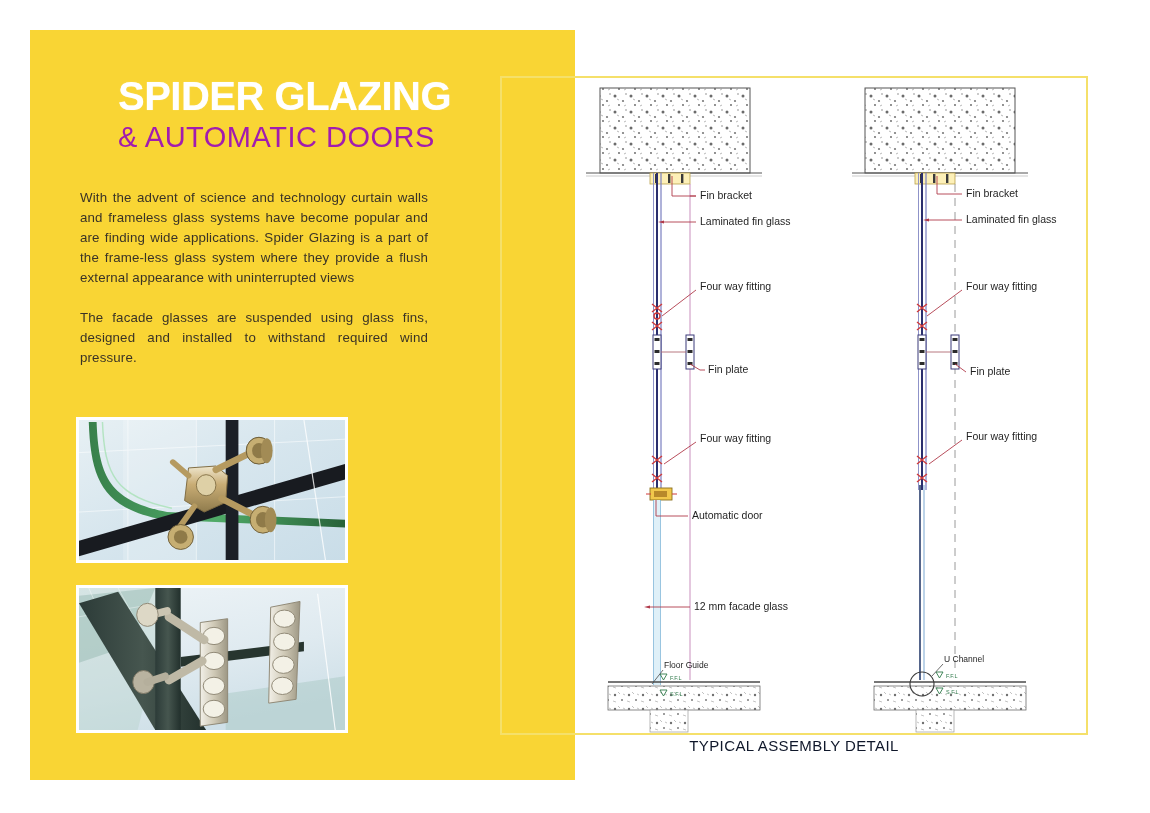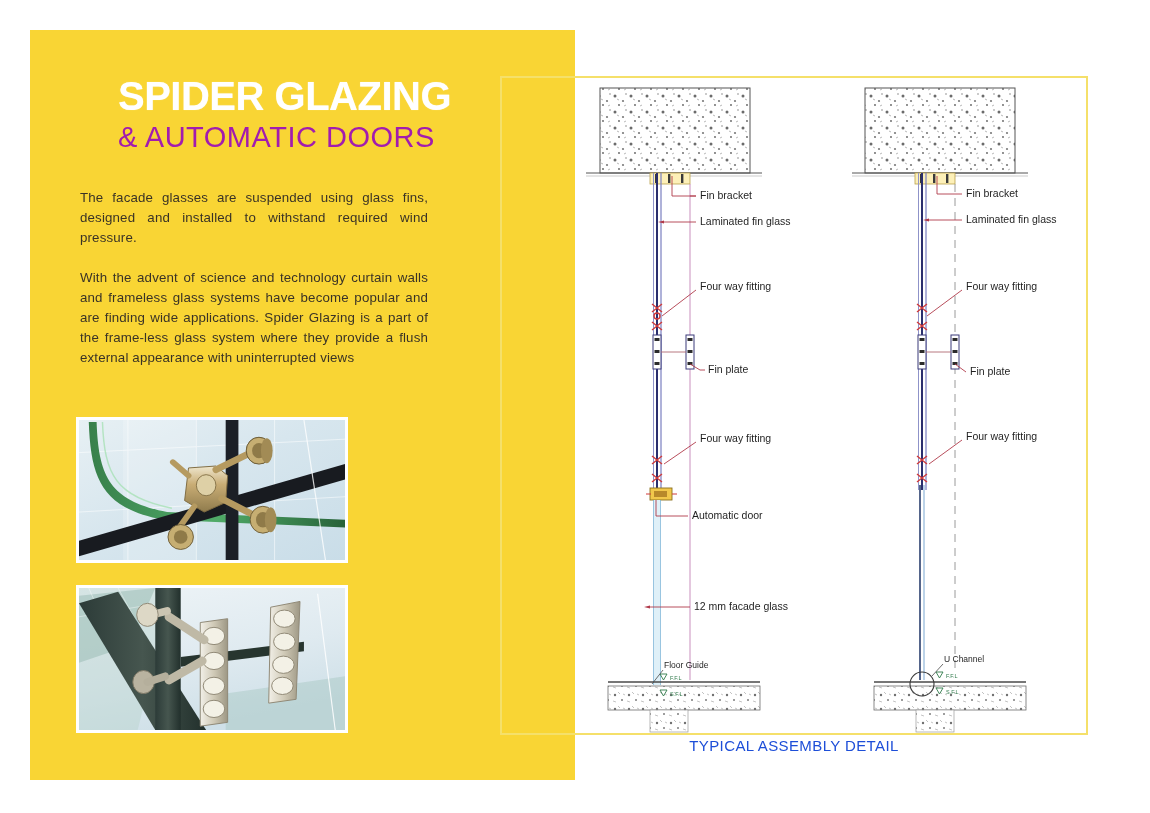--- a/index.html
+++ b/index.html
@@ -92,43 +92,43 @@
     position: absolute;
     left: 500px; top: 60px;
     width: 600px; height: 700px;
   }
   .caption {
     position: absolute;
     left: 500px; top: 737px;
     width: 588px;
     text-align: center;
     font-size: 15px;
-    color: #1d4ed8;
+    color: #0f172a;
     letter-spacing: 0.4px;
   }
 
   
 </style>
 </head>
 <body>
 
 <div class="page">
 
   <div class="drawing-area"></div>
 
   <div class="yellow-panel">
 
     <div class="title-block">
       <div class="title-main">SPIDER GLAZING</div>
       <div class="title-sub">&amp; AUTOMATIC DOORS</div>
     </div>
 
     <div class="body-copy">
+      <p>With the advent of science and technology curtain walls and frameless glass systems have become popular and are finding wide applications. Spider Glazing is a part of the frame-less glass system where they provide a flush external appearance with uninterrupted views</p>
       <p>The facade glasses are suspended using glass fins, designed and installed to withstand required wind pressure.</p>
-      <p>With the advent of science and technology curtain walls and frameless glass systems have become popular and are finding wide applications. Spider Glazing is a part of the frame-less glass system where they provide a flush external appearance with uninterrupted views</p>
     </div>
 
     <div class="photo photo-1">
       <svg viewBox="0 0 272 146" preserveAspectRatio="none">
         <defs>
           <linearGradient id="glassBg1" x1="0" y1="0" x2="1" y2="1">
             <stop offset="0%" stop-color="#e7f0f4"></stop>
             <stop offset="45%" stop-color="#d7e6ee"></stop>
             <stop offset="100%" stop-color="#c9dde8"></stop>
           </linearGradient>

